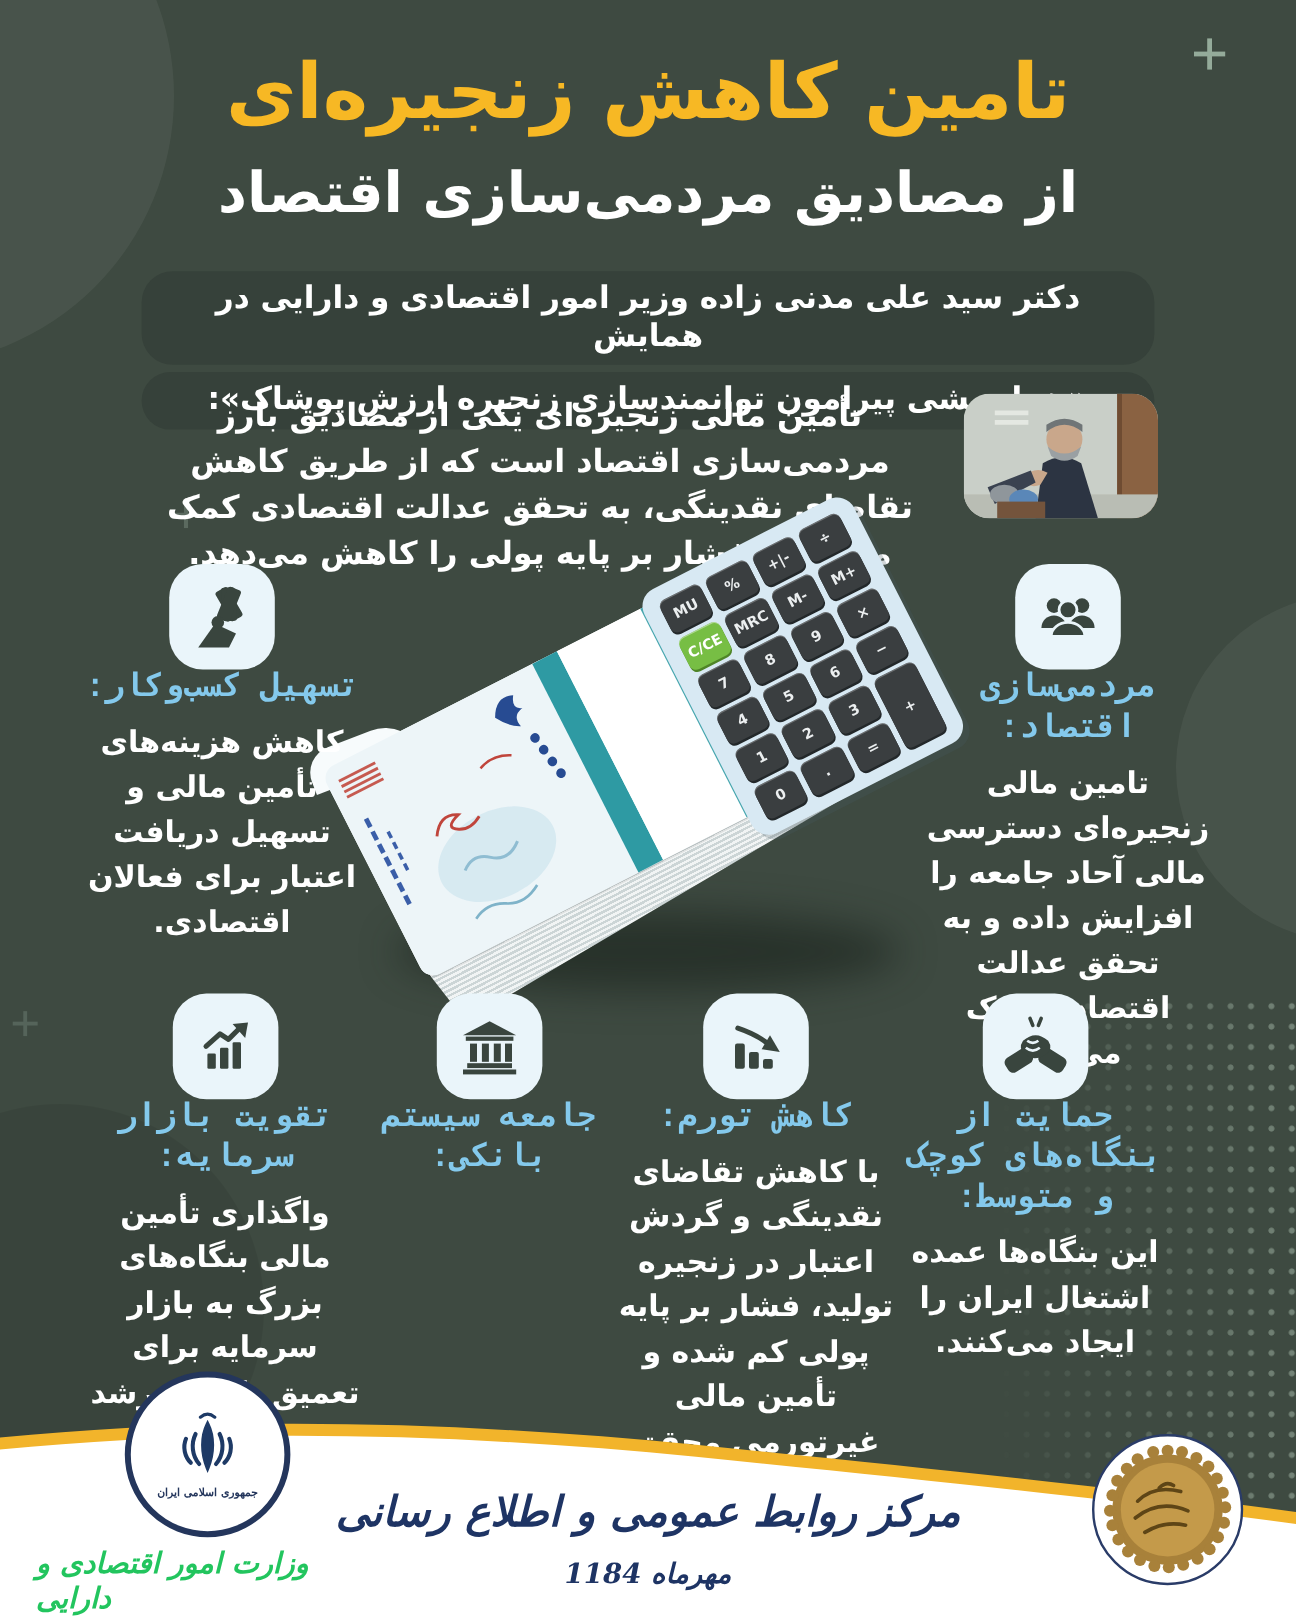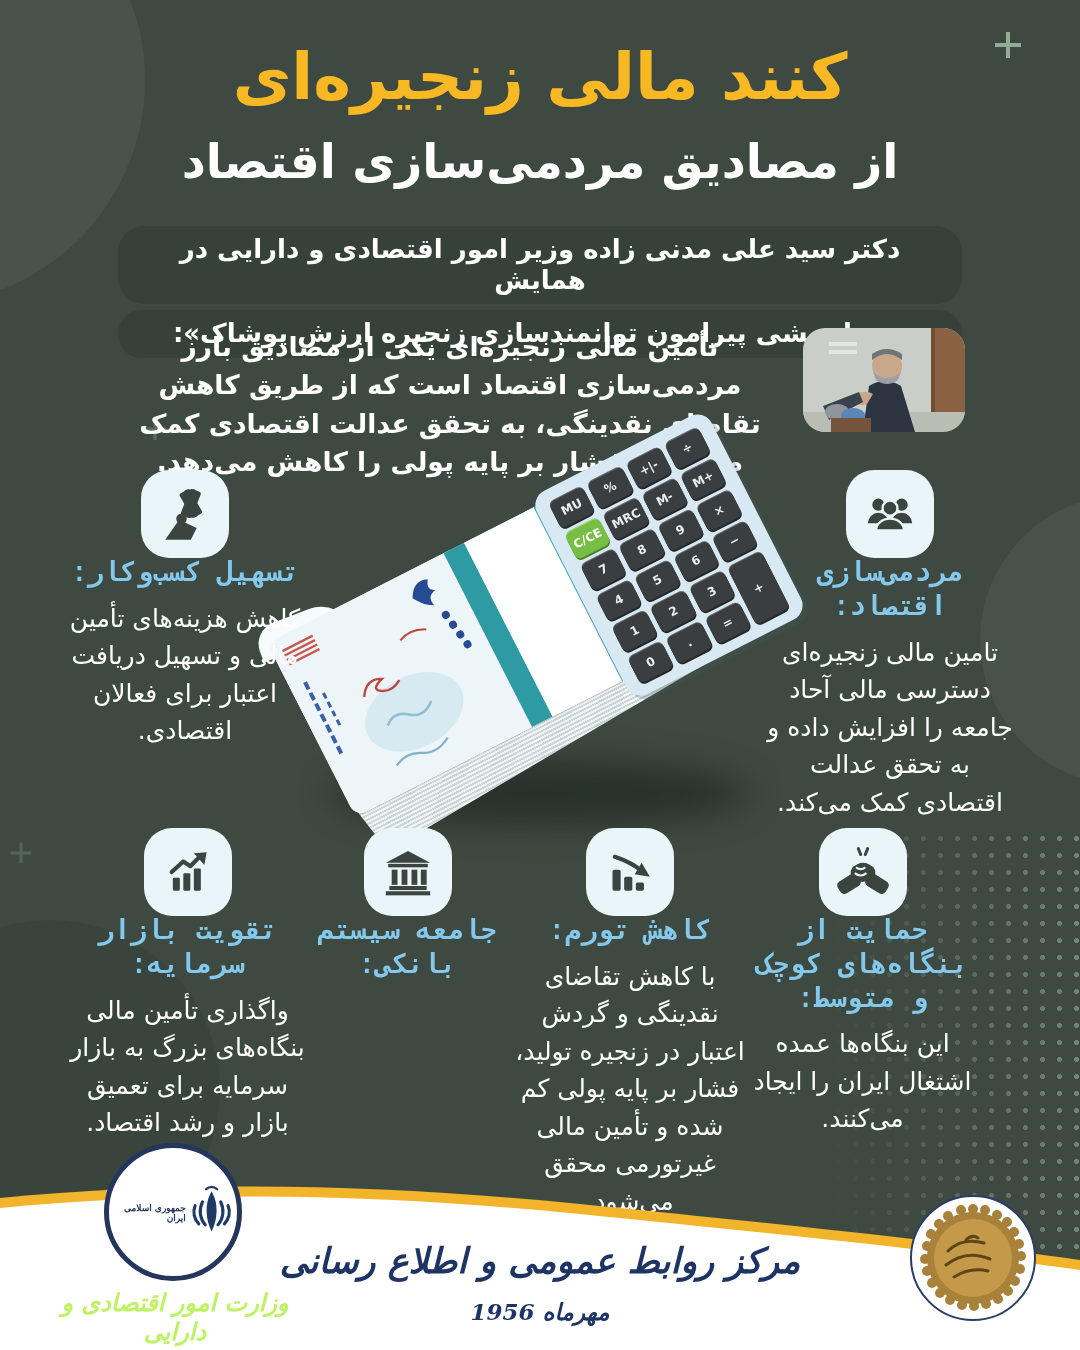--- a/index.html
+++ b/index.html
@@ -37,21 +37,21 @@
   .quote-row{position:absolute;left:115px;top:328px;width:850px;display:flex;gap:18px;align-items:flex-start;}
   .photo{flex:0 0 162px;height:104px;border-radius:22px;overflow:hidden;position:relative;}
   .quote-text{flex:1;color:#fff;font-size:26.5px;font-weight:700;line-height:1.45;text-align:center;}
 
   
   .feature{position:absolute;width:250px;text-align:center;}
   .tile{width:88px;height:88px;margin:0 auto;background:#EAF5FA;border-radius:28px;
     display:flex;align-items:center;justify-content:center;}
   .tile svg{width:56px;height:56px;}
   .f-head{color:#84C9EC;font-size:27px;font-weight:800;line-height:1.25;font-family:Liberation Mono, monospace;}
-  .f-body{margin-top:8px;color:#fff;font-size:25px;font-weight:400;line-height:1.5;text-align:center;}
+  .f-body{margin-top:8px;color:#fff;font-size:25px;font-weight:700;line-height:1.5;text-align:center;}
   .ft-left{left:60px;top:470px;}
   .ft-right{left:auto;right:65px;top:470px;}
   .fb-1{left:70px;top:828px;width:235px;}
   .fb-2{left:290px;top:828px;width:235px;}
   .fb-3{left:510px;top:828px;width:240px;}
   .fb-4{left:745px;top:828px;width:235px;}
 
   
   .art{position:absolute;left:300px;top:440px;width:480px;height:420px;}
   .ground-shadow{position:absolute;left:30px;top:320px;width:420px;height:66px;border-radius:50%;
@@ -77,46 +77,46 @@
   .key{background:#3a3e40;border-radius:6px;color:#eceff0;font-size:12px;font-weight:700;
     display:flex;align-items:center;justify-content:center;
     box-shadow:inset 0 1px 0 rgba(255,255,255,.25),0 2px 0 #23282a;}
   .key.green{background:#77BE44;color:#fff;box-shadow:inset 0 1px 0 rgba(255,255,255,.4),0 2px 0 #4e8427;}
   .key.tall{grid-row:span 2;}
 
   
   .footer-svg{position:absolute;left:0;top:1120px;width:1080px;height:230px;}
   .logo-circle{position:absolute;left:104px;top:1143px;width:138px;height:138px;border-radius:50%;
     background:#fff;border:5px solid #24365C;box-sizing:border-box;
-    display:flex;flex-direction:row;align-items:center;justify-content:center;}
+    display:flex;flex-direction:column;align-items:center;justify-content:center;}
   .logo-circle svg{width:56px;height:62px;}
   .logo-caption{margin-top:2px;color:#24365C;font-size:9px;font-weight:700;
     font-family:"DejaVu Serif",serif;}
-  .ministry{position:absolute;left:30px;top:1288px;width:290px;text-align:center;
-    color:#bef264;font-size:24px;font-weight:700;font-style:italic;font-family:"DejaVu Serif",serif;}
+  .ministry{position:absolute;left:30px;top:1288px;width:290px;text-align:left;
+    color:#22c55e;font-size:24px;font-weight:700;font-style:italic;font-family:"DejaVu Serif",serif;}
   .center-line{position:absolute;left:240px;top:1240px;width:600px;text-align:center;
     color:#1e3464;font-size:35px;font-weight:700;font-style:italic;font-family:"DejaVu Serif",serif;}
   .date-line{position:absolute;left:240px;top:1298px;width:600px;text-align:center;
     color:#1e3464;font-size:23px;font-weight:700;font-style:italic;font-family:"DejaVu Serif",serif;}
   .badge{position:absolute;left:908px;top:1193px;width:130px;height:130px;}
 </style>
 </head>
 <body>
 
 <div id="page">
 
   <div class="bg-circle c-topleft"></div>
   <div class="bg-circle c-right"></div>
   <div class="bg-circle c-botleft"></div>
   <div class="plus plus-tr"></div>
   <div class="plus plus-ml"></div>
   <div class="plus plus-bl"></div>
   <div class="dots"></div>
 
-  <div class="title">کنند مالی زنجیره‌ای</div>
+  <div class="title">تامین کاهش زنجیره‌ای</div>
   <div class="subtitle">از مصادیق مردمی‌سازی اقتصاد</div>
 
   <div class="pills">
     <div class="pill">دکتر سید علی مدنی زاده وزیر امور اقتصادی و دارایی در همایش</div>
     <div class="pill">«هم‌اندیشی پیرامون توانمندسازی زنجیره ارزش پوشاک»:</div>
   </div>
 
   <div class="quote-row">
     <div class="photo">
       <svg viewBox="0 0 162 104" width="162" height="104">
@@ -325,21 +325,21 @@
         <path d="M10 24 C7 31 9 39 14 44"></path>
         <path d="M38 20 C42 28 41 38 35 45"></path>
         <path d="M46 24 C49 31 47 39 42 44"></path>
         <path d="M22 6 q6 -5 12 0" stroke-width="2.6"></path>
       </g>
     </svg>
     <div class="logo-caption">جمهوری اسلامی ایران</div>
   </div>
   <div class="ministry">وزارت امور اقتصادی و دارایی</div>
   <div class="center-line">مرکز روابط عمومی و اطلاع رسانی</div>
-  <div class="date-line">مهرماه 1956</div>
+  <div class="date-line">مهرماه 1184</div>
 
   <svg class="badge" viewBox="0 0 130 130">
     <circle cx="65" cy="65" r="62" fill="#FFFFFF" stroke="#2a3c68" stroke-width="2"></circle>
     <g fill="#a8813a">
       <circle cx="65" cy="65" r="46"></circle>
       <g>
         <circle cx="65" cy="16" r="5"></circle>
           <circle cx="89" cy="22" r="5"></circle>
           <circle cx="106" cy="39" r="5"></circle>
         <circle cx="113" cy="63" r="5"></circle>

